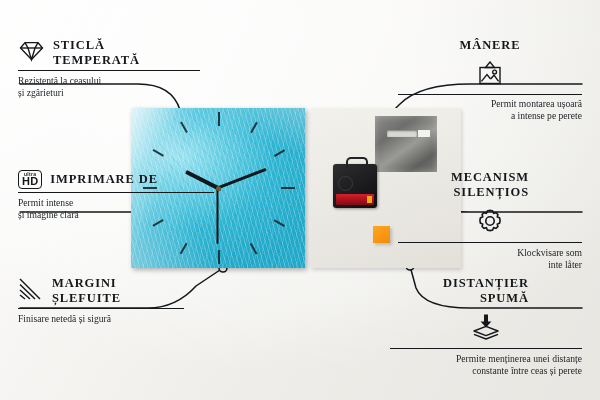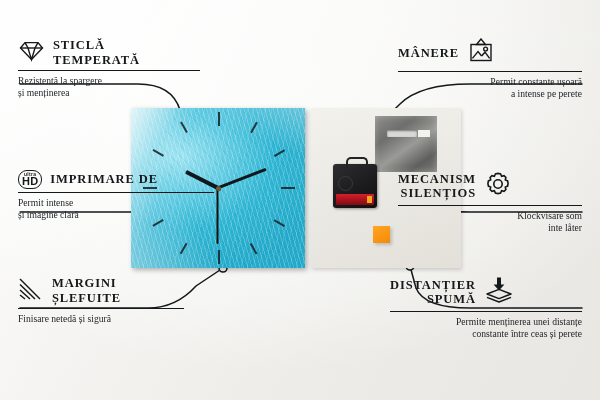--- a/index.html
+++ b/index.html
@@ -85,21 +85,21 @@
     line-height:14.5px;text-transform:uppercase;white-space:nowrap;
   }
   .co-rule{height:1.4px;background:#14181b;margin-top:3px;}
   .co-sub{
     font-family:"Liberation Serif", serif;
     font-size:9.6px;line-height:12px;color:#1d2124;margin-top:3.5px;white-space:nowrap;
   }
   .left .co-head{flex-direction:row;}
   .left .co-title{text-align:left;}
   .left .co-sub{text-align:left;}
-  .right .co-head{flex-direction:row;justify-content:flex-start;}
+  .right .co-head{flex-direction:column;justify-content:flex-start;}
   .right .co-title{text-align:right;}
   .right .co-sub{text-align:right;}
 
   .ico{flex:0 0 auto;display:block;}
 
   
   #co-glass   {left:18px; top:38px;  width:190px;}
   #co-print   {left:18px; top:170px; width:200px;}
   #co-edges   {left:18px; top:276px; width:180px;}
   #co-handles {left:398px;top:38px;  width:184px;}
@@ -107,21 +107,21 @@
   #co-foam    {left:390px;top:276px; width:192px;}
 
   #co-glass .co-rule{width:182px;}
   #co-print .co-rule{width:196px;}
   #co-edges .co-rule{width:166px;}
   #co-handles .co-rule{width:184px;margin-left:auto;}
   #co-silent .co-rule{width:184px;margin-left:auto;}
   #co-foam .co-rule{width:192px;margin-left:auto;}
 
   .hd-box{
-    border:1.6px solid #15181a;border-radius:9px;padding:1px 3px 1px;
+    border:1.6px solid #15181a;border-radius:4px;padding:1px 3px 1px;
     text-align:center;line-height:1;
   }
   .hd-ultra{font-family:"Liberation Sans", sans-serif;font-size:5px;font-weight:700;letter-spacing:.3px;color:#15181a;display:block;}
   .hd-hd{font-family:"Liberation Sans", sans-serif;font-size:11px;font-weight:700;letter-spacing:.2px;color:#15181a;display:block;margin-top:-1px;}
 </style>
 </head>
 <body>
 
 <div id="stage">
 
@@ -189,22 +189,22 @@
             <path d="M7 2.6 L10 8 L13.5 19.6 L17 8 L20 2.6"></path>
         </svg>
       </span>
       <span class="co-title">
         <span>STICLĂ</span><br>
         <span>TEMPERATĂ</span>
       </span>
     </div>
     <div class="co-rule"></div>
     <div class="co-sub">
-      <span>Rezistentă la spargere</span><br>
-      <span>și menținerea</span>
+      <span>Rezistentă la ceasului</span><br>
+      <span>și zgârieturi</span>
     </div>
   </div>
 
   <div class="callout left" id="co-print">
     <div class="co-head">
       <span class="ico hd-box">
         <span class="hd-ultra">ultra</span>
         <span class="hd-hd">HD</span>
       </span>
       <span class="co-title">
@@ -249,21 +249,21 @@
           <path d="M14 1 L9.5 6.5 H18.5 Z"></path>
           <rect x="4" y="6.5" width="20" height="16"></rect>
           <path d="M5.4 20.4 L11 13.6 L14.6 18"></path>
           <path d="M14.6 18 L18 14.2 L22.6 20.4"></path>
           <circle cx="18.6" cy="11" r="1.9"></circle>
         </svg>
       </span>
     </div>
     <div class="co-rule"></div>
     <div class="co-sub">
-      <span>Permit constante ușoară</span><br>
+      <span>Permit montarea ușoară</span><br>
       <span>a intense pe perete</span>
     </div>
   </div>
 
   <div class="callout right" id="co-foam">
     <div class="co-head">
       <span class="co-title">
         <span>DISTANȚIER</span><br>
         <span>SPUMĂ</span>
       </span>

